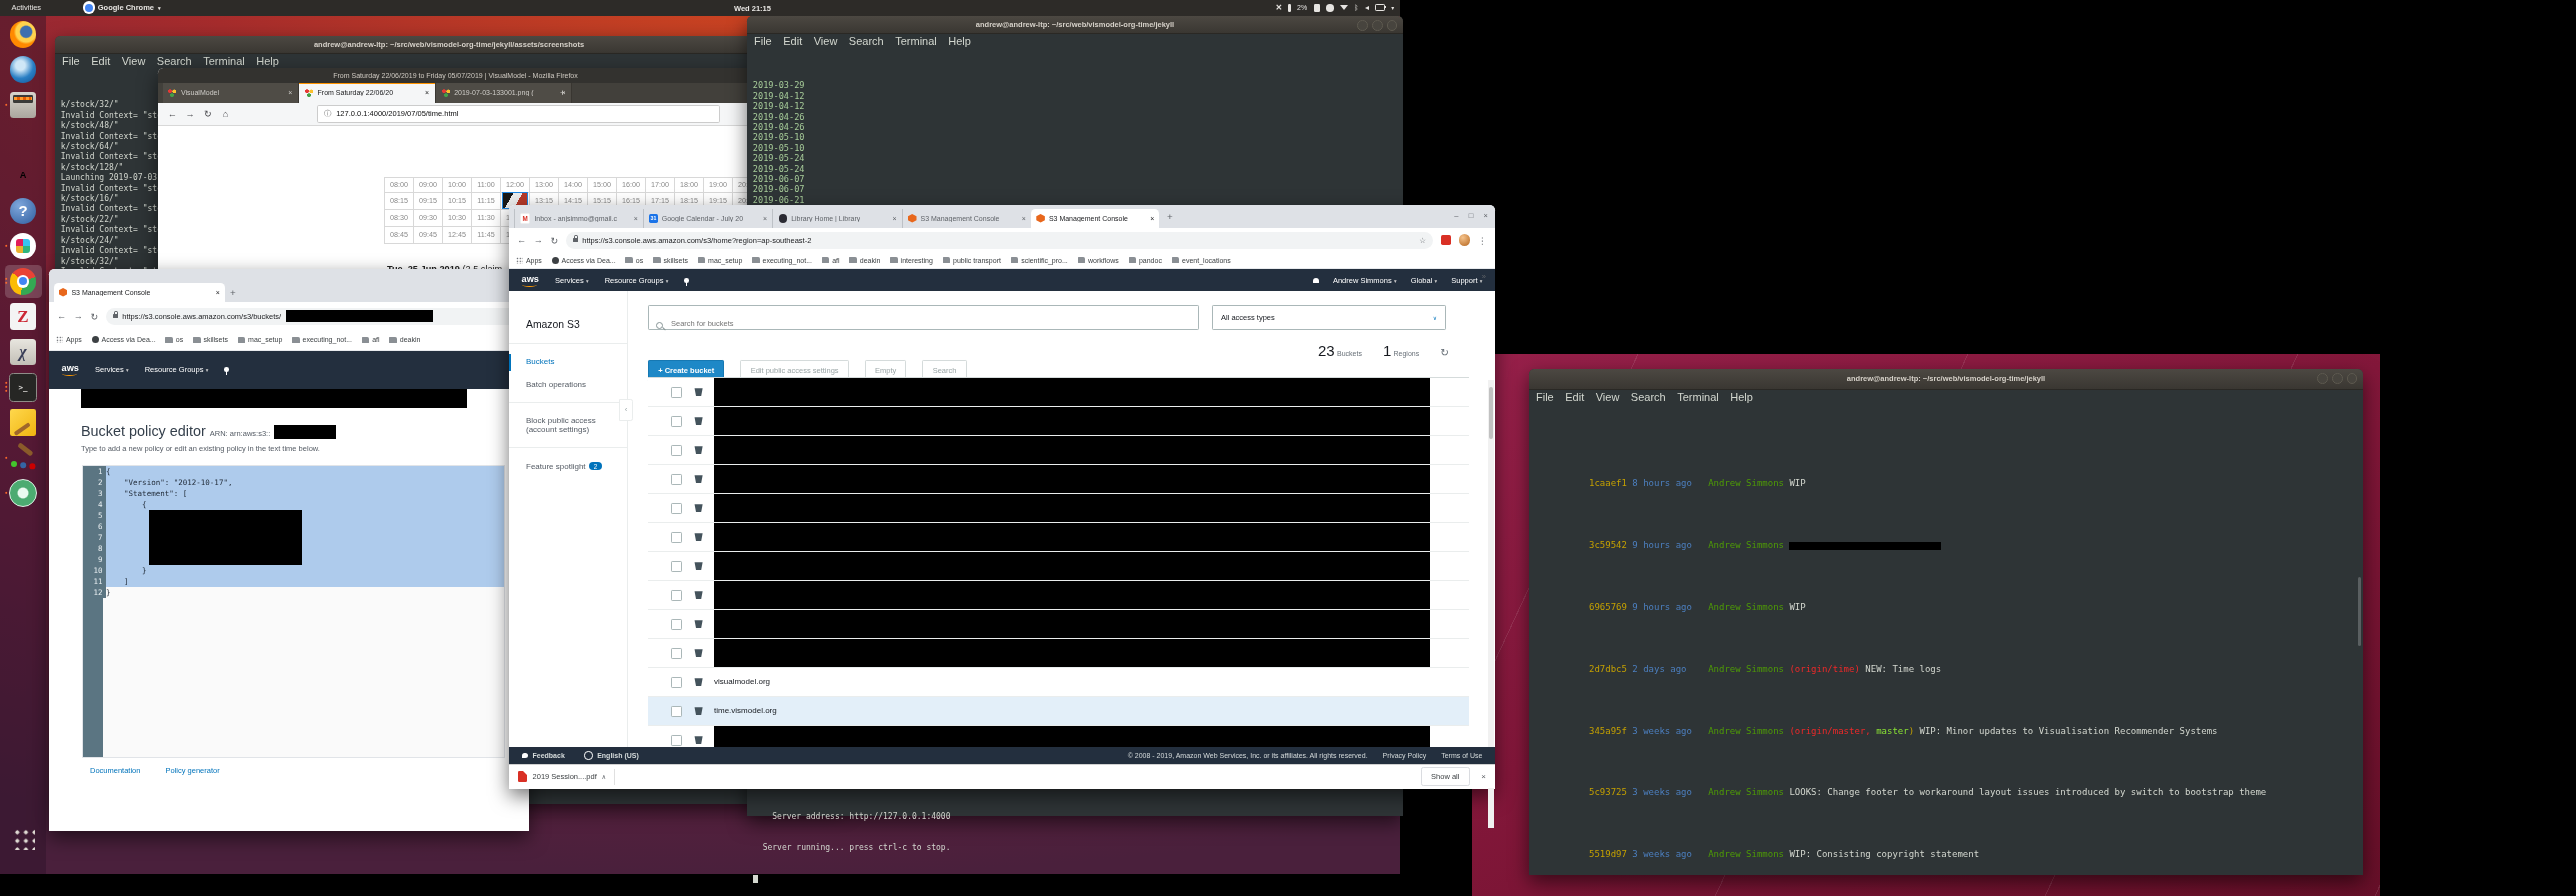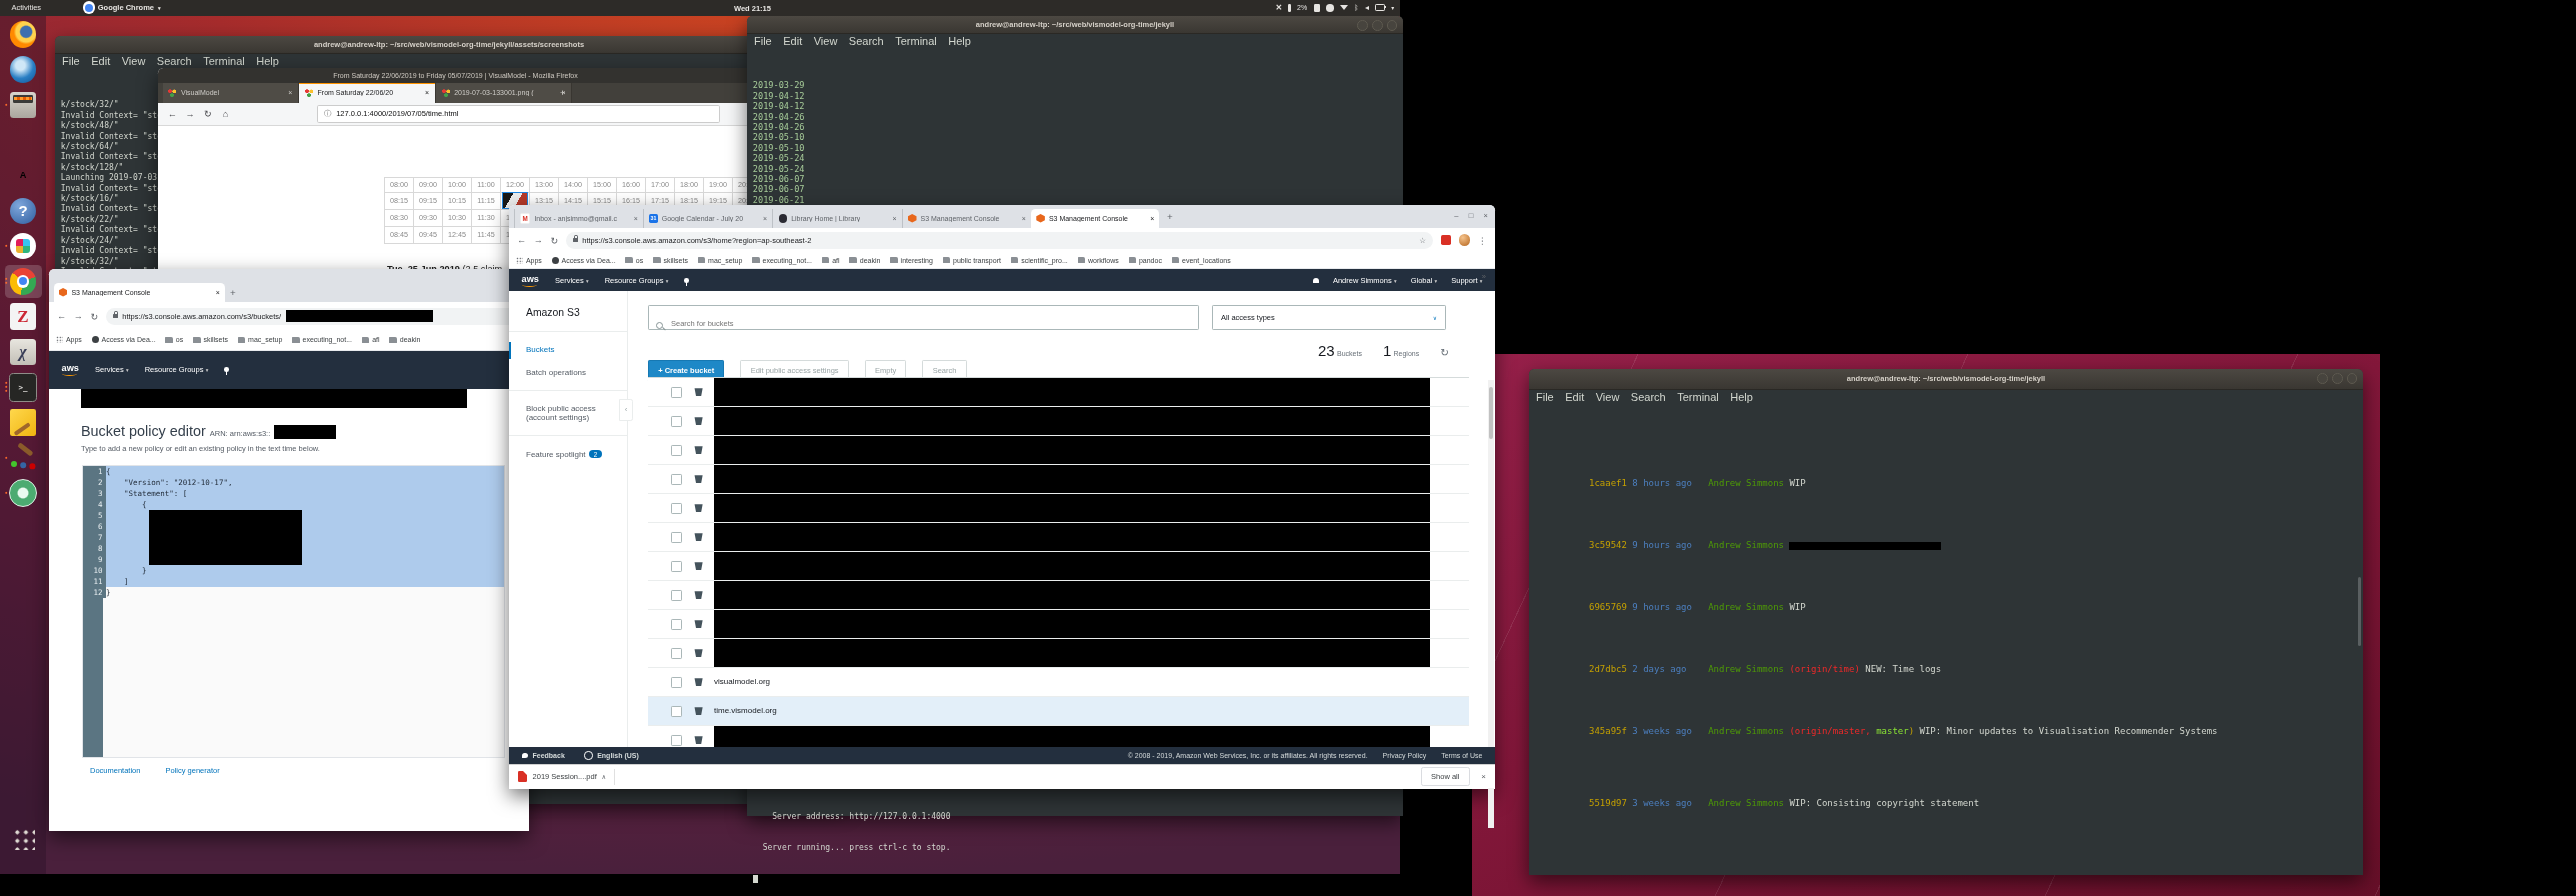--- a/index.html
+++ b/index.html
@@ -135,21 +135,21 @@
   .cl .code{flex:1;color:#1d2733;white-space:pre;position:relative}
   .cl.sel .code{background:#aecbec}
   .cl .rbox{display:none}
   .cl .rbox.show{display:block;position:absolute;left:43px;top:0;width:153px;height:11px;background:#000}
   .gutfill{position:absolute;left:0;top:131px;bottom:0;width:19.5px;background:#5b7582}
   .pol-links{position:absolute;left:41px;top:358px;display:flex;gap:25px;font-size:7.5px;color:#0073bb}
   
   #front-chrome{left:509px;top:205px;width:986px;height:584px;background:#fff;z-index:5}
   #s3-content{position:absolute;left:0;top:86px;width:986px;height:456px;background:#fff;display:flex}
   .s3-side{width:118px;border-right:0.6px solid #eaeded;position:relative;flex:none}
-  .s3-side .ttl{font-size:10.4px;color:#16191f;margin:16px 0 0 17px}
+  .s3-side .ttl{font-size:10.4px;color:#16191f;margin:28px 0 0 17px}
   .s3-side .div{height:0.6px;background:#eaeded;margin:12.6px 0 0 0}
   .sitem{font-size:8px;color:#545b64;margin:14px 0 0 17px}
   .sitem.active{color:#0073bb;position:relative}
   .sitem.active::before{content:"";position:absolute;left:-17px;top:-3.4px;width:1.7px;height:17px;background:#0073bb}
   .badge{display:inline-block;background:#0073bb;color:#fff;border-radius:5.2px;font-size:6.3px;padding:0.6px 4.6px;margin-left:3.5px}
   .collapse{position:absolute;right:-5.7px;top:108px;width:11.5px;height:19.5px;background:#fff;border:0.6px solid #eaeded;border-radius:0 2.3px 2.3px 0;
      display:flex;align-items:center;justify-content:center;color:#879596;font-size:6.3px}
   .s3-main{flex:1;position:relative}
   .searchbox{position:absolute;left:20px;top:14.4px;width:535px;height:23px;border:0.6px solid #aab7b8;border-radius:1.2px;display:flex;align-items:flex-end;gap:5.8px;padding:0 7px;background:#fff}
   .searchbox input{border:none;outline:none;font-size:7.5px;color:#16191f;flex:1;font-family:"Liberation Sans",sans-serif}
@@ -1214,20 +1214,23 @@
         </div>
       
         <div class="gitline">
           <span class="gl-h">2d7dbc5</span><span class="gl-d">2 days ago</span><span class="gl-a">Andrew Simmons</span><span class="gl-rr">(origin/time) </span><span class="gl-rg"></span><span class="gl-rc"></span><span class="gl-m">NEW: Time logs</span>
         </div>
       
         <div class="gitline">
           <span class="gl-h">345a95f</span><span class="gl-d">3 weeks ago</span><span class="gl-a">Andrew Simmons</span><span class="gl-rr">(origin/master, </span><span class="gl-rg">master</span><span class="gl-rc">) </span><span class="gl-m">WIP: Minor updates to Visualisation Recommender Systems</span>
         </div>
       
+        <div class="gitline">
+          <span class="gl-h">5c93725</span><span class="gl-d">3 weeks ago</span><span class="gl-a">Andrew Simmons</span><span class="gl-rr"></span><span class="gl-rg"></span><span class="gl-rc"></span><span class="gl-m">LOOKS: Change footer to workaround layout issues introduced by switch to bootstrap theme</span>
+        </div>
       
         <div class="gitline">
           <span class="gl-h">5519d97</span><span class="gl-d">3 weeks ago</span><span class="gl-a">Andrew Simmons</span><span class="gl-rr"></span><span class="gl-rg"></span><span class="gl-rc"></span><span class="gl-m">WIP: Consisting copyright statement</span>
         </div>
       
         
       
         
       
         

